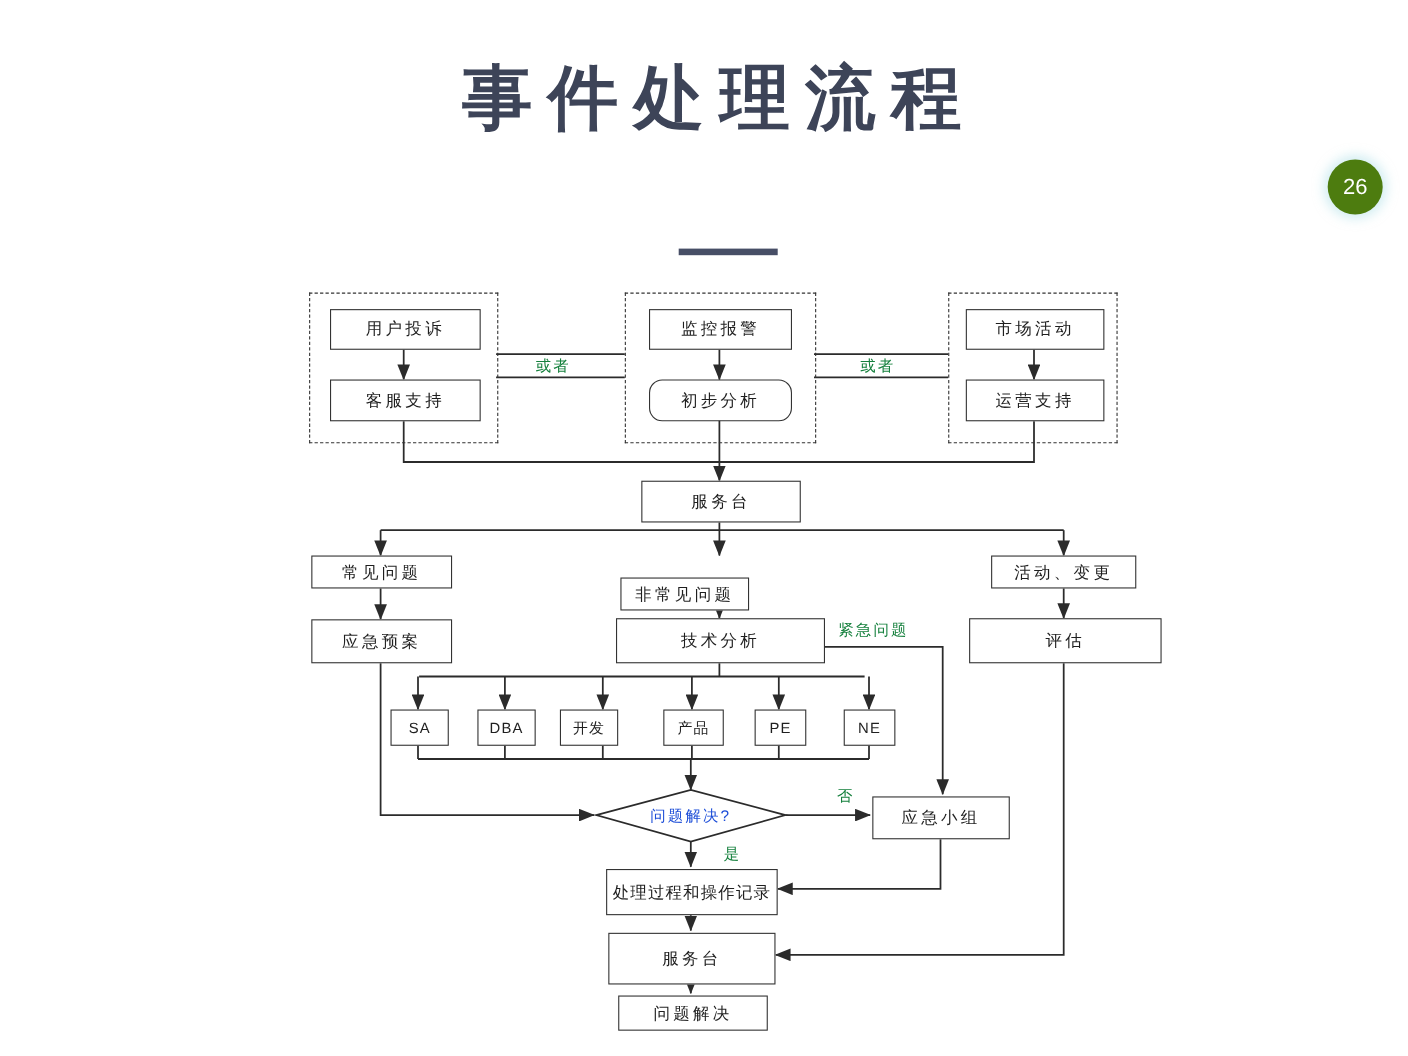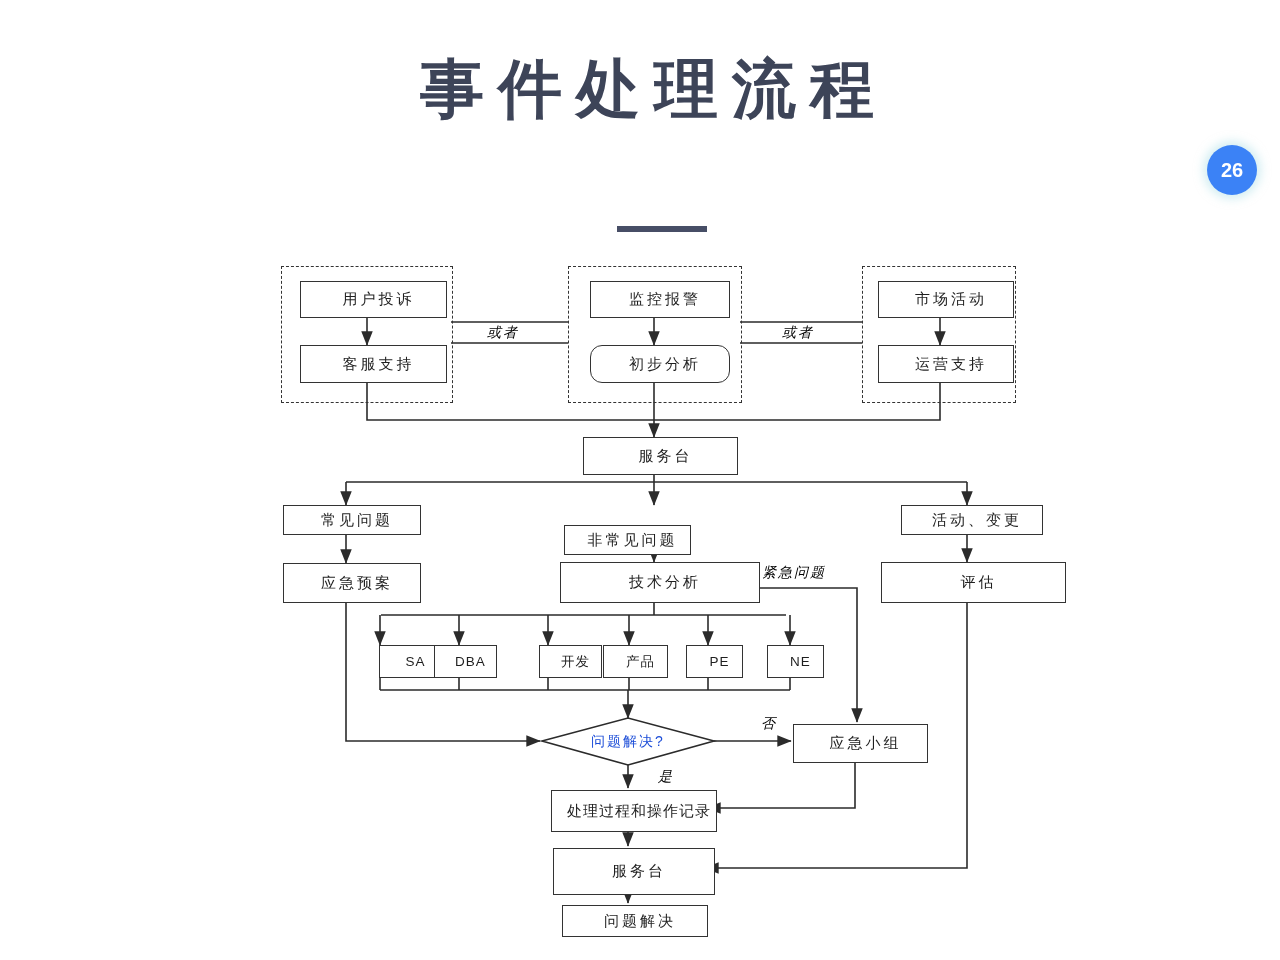--- a/index.html
+++ b/index.html
@@ -10,35 +10,35 @@
   .page-title{
     position:absolute;top:46px;left:0;width:100%;text-align:center;
     transform:translateX(14px);
     font-size:64px;font-weight:bold;letter-spacing:14px;color:#3d4458;
   }
   .title-underline{
     position:absolute;left:617px;top:226px;width:90px;height:6px;background:#474e66;
   }
   .page-badge{
     position:absolute;left:1207px;top:145px;width:50px;height:50px;border-radius:50%;
-    background:#3b82f6;color:#ffffff;font-size:20px;font-weight:bold;
+    background:#4d7c0f;color:#ffffff;font-size:20px;font-weight:normal;
     display:flex;align-items:center;justify-content:center;
     box-shadow:0 0 10px 4px rgba(176,224,232,0.55);
   }
   svg.connectors{position:absolute;left:0;top:0;z-index:1;}
   .group{position:absolute;border:1.6px dashed #333;z-index:2;}
   .node{
     position:absolute;background:#ffffff;border:1.5px solid #333;z-index:3;
     display:flex;align-items:center;justify-content:center;
-    font-size:15px;color:#1f1f1f;letter-spacing:3px;white-space:nowrap;padding-left:10px;
+    font-size:15px;color:#1f1f1f;letter-spacing:3px;white-space:nowrap;
   }
   .node.small{font-size:13.5px;letter-spacing:1px;}
   .lbl{
-    position:absolute;z-index:4;font-size:14px;color:#000000;letter-spacing:2px;
-    white-space:nowrap;background:transparent;font-style:italic;
+    position:absolute;z-index:4;font-size:14px;color:#15803d;letter-spacing:2px;
+    white-space:nowrap;background:transparent;
   }
   .decision-text{
     position:absolute;z-index:4;font-size:14px;color:#1d4ed8;letter-spacing:2px;
     text-align:center;
   }
 </style>
 </head>
 <body>
 
 <div class="page-title">事件处理流程</div>
@@ -107,23 +107,23 @@
 
 <div class="node" style="left:283px;top:505px;width:126px;height:28px;">常见问题</div>
 <div class="node" style="left:564px;top:505px;width:115px;height:28px;margin-top:20px;">非常见问题</div>
 <div class="node" style="left:901px;top:505px;width:130px;height:28px;">活动、变更</div>
 
 <div class="node" style="left:283px;top:563px;width:126px;height:38px;">应急预案</div>
 <div class="node" style="left:560px;top:562px;width:188px;height:39px;">技术分析</div>
 <div class="node" style="left:881px;top:562px;width:173px;height:39px;">评估</div>
 <div class="lbl" style="left:762px;top:564px;">紧急问题</div>
 
-<div class="node small" style="left:355px;top:645px;width:51px;height:31px;margin-left:24px;">SA</div>
+<div class="node small" style="left:355px;top:645px;width:51px;height:31px;">SA</div>
 <div class="node small" style="left:434px;top:645px;width:51px;height:31px;">DBA</div>
-<div class="node small" style="left:539px;top:645px;width:51px;height:31px;font-family:Liberation Mono, monospace;">开发</div>
+<div class="node small" style="left:509px;top:645px;width:51px;height:31px;font-family:Liberation Mono, monospace;">开发</div>
 <div class="node small" style="left:603px;top:645px;width:53px;height:31px;">产品</div>
 <div class="node small" style="left:686px;top:645px;width:45px;height:31px;">PE</div>
 <div class="node small" style="left:767px;top:645px;width:45px;height:31px;text-align:right;">NE</div>
 
 <div class="decision-text" style="left:560px;top:733px;width:136px;">问题解决?</div>
 <div class="lbl" style="left:761px;top:715px;">否</div>
 <div class="lbl" style="left:658px;top:768px;">是</div>
 
 <div class="node" style="left:793px;top:724px;width:123px;height:37px;">应急小组</div>
 

